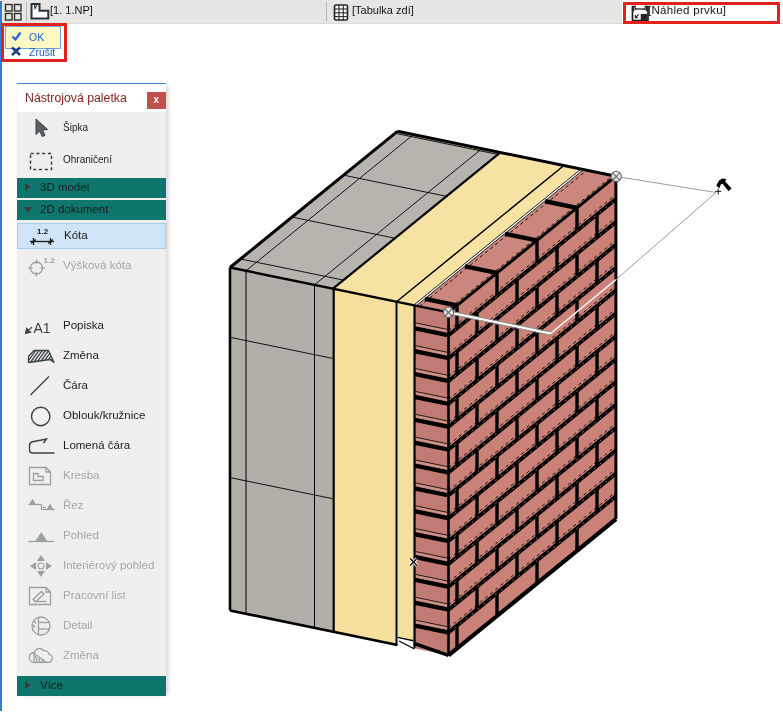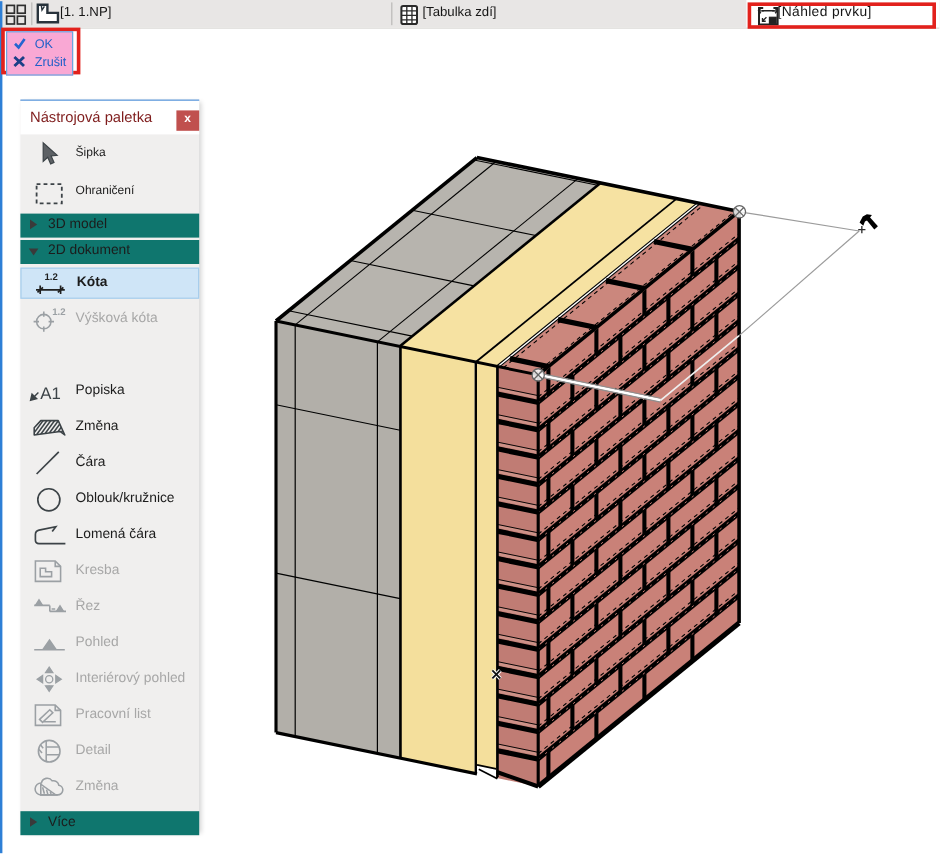--- a/index.html
+++ b/index.html
@@ -2,34 +2,34 @@
 <html><head><meta charset="utf-8"><style>
 *{margin:0;padding:0;box-sizing:border-box}
 html,body{width:783px;height:713px;background:#fff;font-family:"Liberation Sans",sans-serif;overflow:hidden;position:relative}
 .bar{position:absolute;left:0;top:0;width:783px;height:23px;background:#e8e6e5}
 .bar .act{position:absolute;left:622px;top:0;width:161px;height:23px;background:#fff}
 .bar .sep{position:absolute;top:2px;width:1px;height:19px;background:#bab8b7}
 .bluestrip{position:absolute;left:0;top:1px;width:2px;height:710px;background:#2e7fd6}
 .barline{position:absolute;left:0;top:23px;width:783px;height:1px;background:#dedcda}
 .tabtxt{position:absolute;top:4px;font-size:11px;color:#151515;white-space:nowrap}
 .redbox{position:absolute;border:3px solid #e2211c;box-sizing:content-box}
-.popup{position:absolute;left:4.5px;top:26px;width:56px;height:37px;background:#f9a8d4;border:1px solid #6ba6e0}
+.popup{position:absolute;left:4.5px;top:26px;width:56px;height:23px;background:#fef9c3;border:1px solid #6ba6e0}
 .popup div{position:absolute;left:23.5px;font-size:10.5px;color:#2160c8}
 .palette{position:absolute;left:17px;top:83px;width:149px;height:610px;background:#f0efee;border-top:1.5px solid #3e86d8;box-shadow:2px 2px 4px rgba(0,0,0,.18)}
 .ptitle{position:absolute;left:0;top:0;width:100%;height:28px;background:#fff}
 .ptitle span{position:absolute;left:8px;top:7px;font-size:12.3px;color:#7f1d1d}
 .pclose{position:absolute;left:130px;top:8px;width:18.5px;height:16.5px;background:#c0504e;color:#fff;font-size:10px;font-weight:bold;text-align:center;line-height:16px}
 .hdr{position:absolute;left:0;width:100%;height:19.5px;background:#0f766e;font-size:11.5px;color:#1c1c1c}
 .hdr span{position:absolute;left:23px;top:3px}
 .hdr .tri{position:absolute;left:8px;top:5px;width:0;height:0}
 .row{position:absolute;left:0;width:100%;height:26px;font-size:11.5px;color:#1c1c1c}
 .row span{position:absolute;left:46px;top:50%;margin-top:-7px}
 .row.dis{color:#a7a7a7}
 .row.sel{background:#cfe5f7;border:1px solid #a7cdec;height:26px}
-.row.sel span{font-weight:bold}
+.row.sel span{font-weight:normal}
 .toprow{position:absolute;left:0;width:100%;height:30px;font-size:10px;color:#1c1c1c}
 .toprow span{position:absolute;left:46px;top:50%;margin-top:-7px}
 </style></head><body>
 <svg width="783" height="713" style="position:absolute;left:0;top:0">
     <g transform="matrix(1,0.2055,1,-0.8136,230.0,267.5)">
       <rect x="0" y="0" width="103.00" height="167.40" fill="#b7b4ae"></rect>
       <rect x="103" y="0" width="62.50" height="167.40" fill="#f6e2a2"></rect>
       <rect x="165.5" y="0" width="18.00" height="167.40" fill="#f6e2a2"></rect>
       <rect x="183.8" y="0" width="2.20" height="167.40" fill="#ffffff"></rect>
       <rect x="186.5" y="0" width="32.00" height="167.40" fill="#cb877d"></rect>

